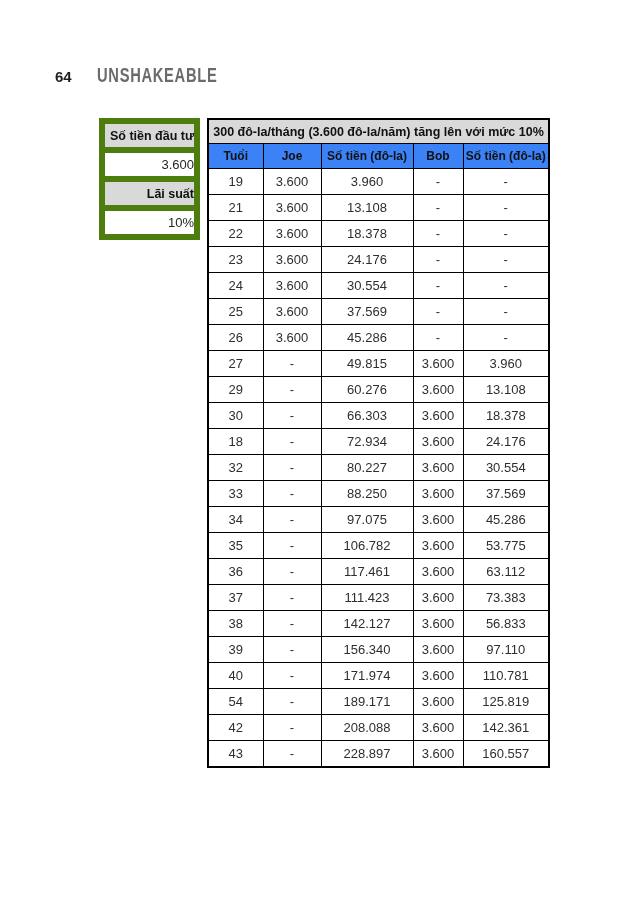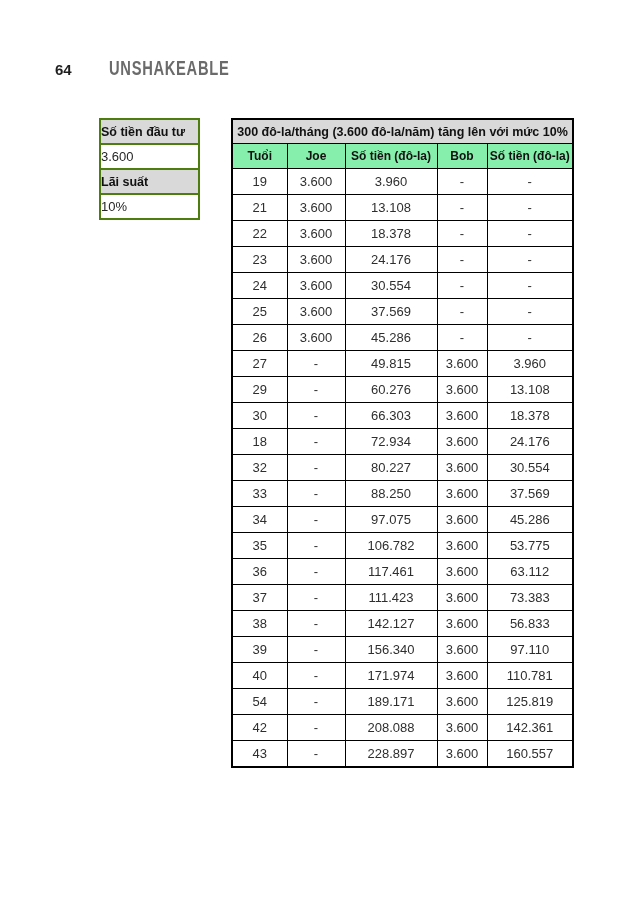--- a/index.html
+++ b/index.html
@@ -12,24 +12,23 @@
     background: #ffffff;
     position: relative;
     font-family: "Liberation Sans", sans-serif;
     overflow: hidden;
   }
 
   
   .page-header {
     position: absolute;
     left: 55px;
-    top: 56px;
+    top: 63px;
     display: flex;
     align-items: baseline;
-    gap: 12px;
   }
   .page-num {
     font-size: 15px;
     font-weight: bold;
     color: #1f1f1f;
   }
   .book-title {
     margin-left: 25px;
     font-size: 21px;
     font-weight: bold;
@@ -44,24 +43,24 @@
   .side-table {
     position: absolute;
     left: 99px;
     top: 118px;
     width: 101px;
     border-collapse: collapse;
     table-layout: fixed;
     border: 2px solid #000;
   }
   .side-table td {
-    border: 2px solid #4d7c0f;
+    border: 6px solid #4d7c0f;
     height: 23px;
     padding: 0;
-    text-align: left;
+    text-align: right;
     vertical-align: middle;
     font-size: 13px;
     color: #262626;
     background: #ffffff;
   }
   .side-table td.hdr {
     background: #d9d9d9;
     font-weight: bold;
     font-size: 12.5px;
     color: #111111;
@@ -69,38 +68,37 @@
 
   
   .main-table {
     position: absolute;
     left: 207px;
     top: 118px;
     width: 341px;
     border-collapse: collapse;
     table-layout: fixed;
     border: 2px solid #000;
-    margin-left: 24px;
   }
   .main-table th, .main-table td {
     border: 1px solid #000;
     padding: 0;
     text-align: center;
     vertical-align: middle;
   }
   .main-table .title-row {
     background: #d9d9d9;
     height: 23px;
     font-size: 12.5px;
     font-weight: bold;
     color: #111111;
     white-space: nowrap;
   }
   .main-table thead th.colhdr {
-    background: #86efac;
+    background: #3b82f6;
     height: 24px;
     font-size: 12px;
     font-weight: bold;
     color: #111111;
   }
   .main-table tbody td {
     background: #ffffff;
     height: 25px;
     font-size: 13px;
     font-weight: normal;

